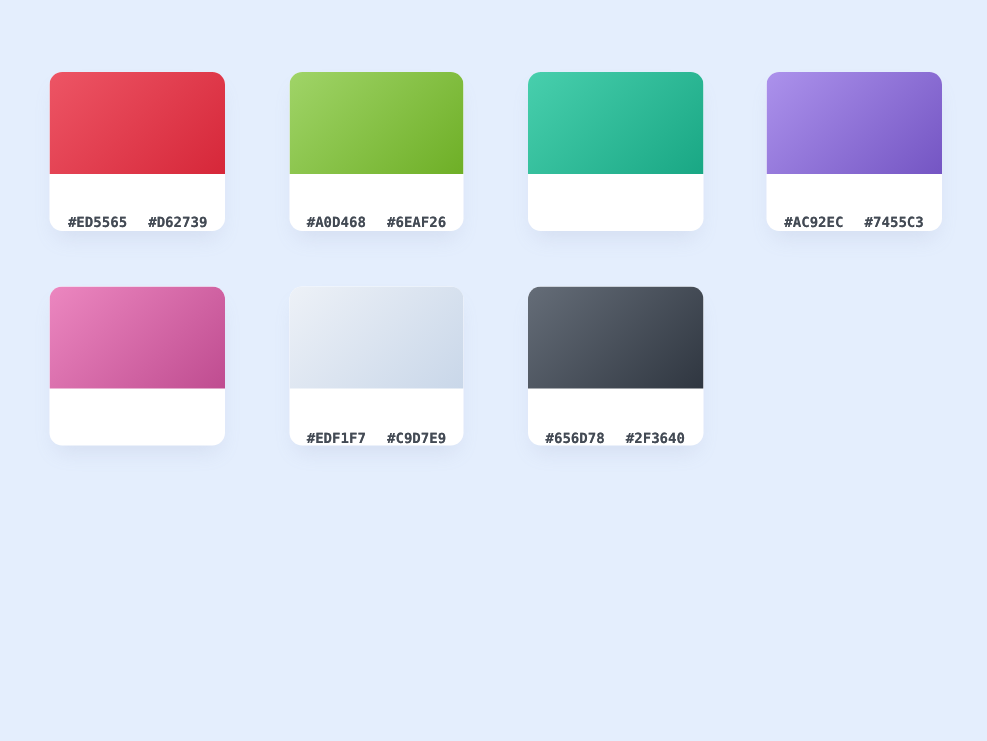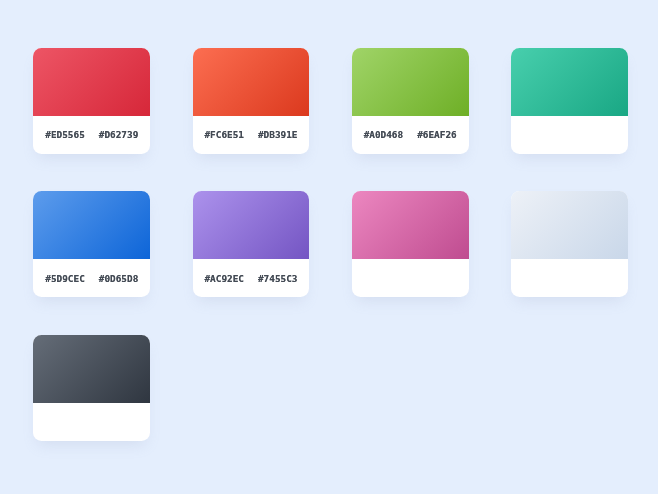--- a/index.html
+++ b/index.html
@@ -35,21 +35,21 @@
     display: flex;
     flex-direction: column;
   }
   .swatch-color {
     height: 68px;
     flex: 0 0 68px;
   }
   .swatch-labels {
     flex: 1 1 auto;
     display: flex;
-    align-items: center;
+    align-items: flex-end;
     justify-content: center;
     gap: 14px;
     padding: 0 6px;
   }
   .swatch-hex {
     font-family: "DejaVu Sans Mono", monospace;
     font-size: 9.4px;
     font-weight: 700;
     color: #434a54;
     letter-spacing: 0;
@@ -66,64 +66,58 @@
 <div class="palette-grid">
 
   <div class="swatch-card">
     <div class="swatch-color" style="background: linear-gradient(135deg, rgb(237, 85, 101) 0%, rgb(214, 39, 57) 100%);"></div>
     <div class="swatch-labels">
       <span class="swatch-hex">#ED5565</span>
       <span class="swatch-hex">#D62739</span>
     </div>
   </div>
 
-  <div class="swatch-card">
-    <div class="swatch-color" style="background: linear-gradient(135deg, rgb(252, 110, 81) 0%, rgb(219, 57, 30) 100%);"></div>
-    <div class="swatch-labels">
-      <span class="swatch-hex">#FC6E51</span>
-      <span class="swatch-hex">#DB391E</span>
-    </div>
-  </div>
 
 
   <div class="swatch-card">
     <div class="swatch-color" style="background: linear-gradient(135deg, rgb(160, 212, 104) 0%, rgb(110, 175, 38) 100%);"></div>
     <div class="swatch-labels">
       <span class="swatch-hex">#A0D468</span>
       <span class="swatch-hex">#6EAF26</span>
     </div>
   </div>
 
   <div class="swatch-card">
     <div class="swatch-color" style="background: linear-gradient(135deg, rgb(72, 207, 173) 0%, rgb(25, 167, 132) 100%);"></div>
   </div>
 
 
-  <div class="swatch-card">
-    <div class="swatch-color" style="background: linear-gradient(135deg, rgb(93, 156, 236) 0%, rgb(13, 101, 216) 100%);"></div>
-    <div class="swatch-labels">
-      <span class="swatch-hex">#5D9CEC</span>
-      <span class="swatch-hex">#0D65D8</span>
-    </div>
-  </div>
 
   <div class="swatch-card">
     <div class="swatch-color" style="background: linear-gradient(135deg, rgb(172, 146, 236) 0%, rgb(116, 85, 195) 100%);"></div>
     <div class="swatch-labels">
       <span class="swatch-hex">#AC92EC</span>
       <span class="swatch-hex">#7455C3</span>
     </div>
   </div>
 
   <div class="swatch-card">
     <div class="swatch-color" style="background: linear-gradient(135deg, rgb(236, 135, 192) 0%, rgb(191, 76, 144) 100%);"></div>
   </div>
 
   <div class="swatch-card">
     <div class="swatch-color" style="background: linear-gradient(135deg, rgb(237, 241, 247) 0%, rgb(201, 215, 233) 100%);"></div>
+    <div class="swatch-labels">
+      <span class="swatch-hex">#EDF1F7</span>
+      <span class="swatch-hex">#C9D7E9</span>
+    </div>
   </div>
 
 
   <div class="swatch-card">
     <div class="swatch-color" style="background: linear-gradient(135deg, rgb(101, 109, 120) 0%, rgb(47, 54, 64) 100%);"></div>
+    <div class="swatch-labels">
+      <span class="swatch-hex">#656D78</span>
+      <span class="swatch-hex">#2F3640</span>
+    </div>
   </div>
 
 </div>
 
 </body></html>

